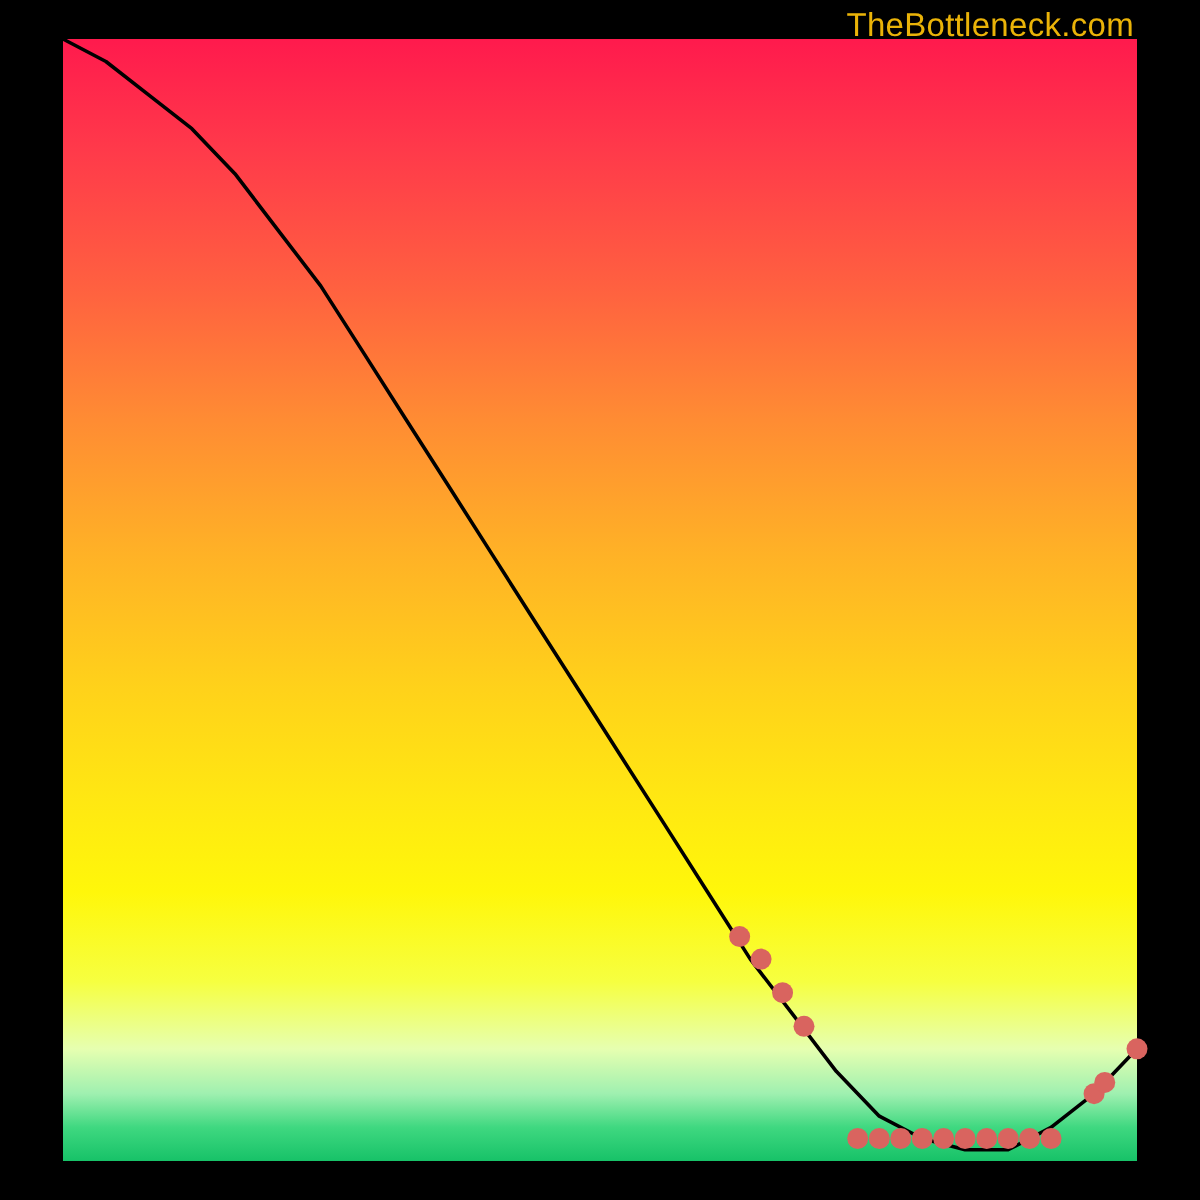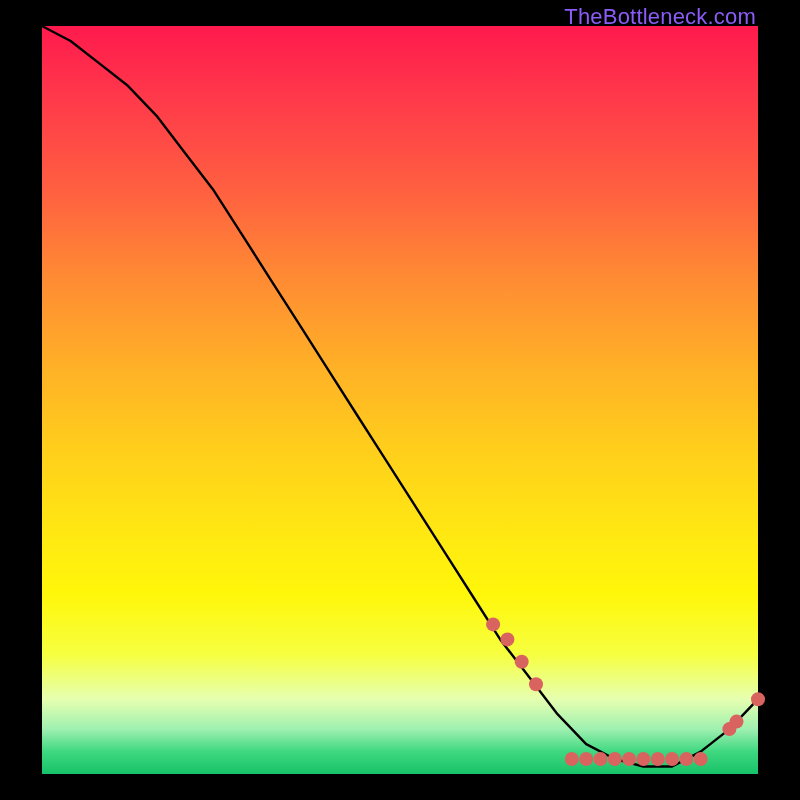--- a/index.html
+++ b/index.html
@@ -38,21 +38,21 @@
       #e6ffb0 90%,
       #9ff0b0 94%,
       #3fd880 97%,
       #17c268 100%
     );
   }
   .watermark {
     position: absolute;
     top: 4px;
     right: 44px;
-    color: #8b5cf6;
+    color: #eab308;
     font-size: 22px;
     letter-spacing: 0.2px;
     user-select: none;
   }
   svg.curve {
     position: absolute;
     left: 0;
     top: 0;
     width: 716px;
     height: 748px;

